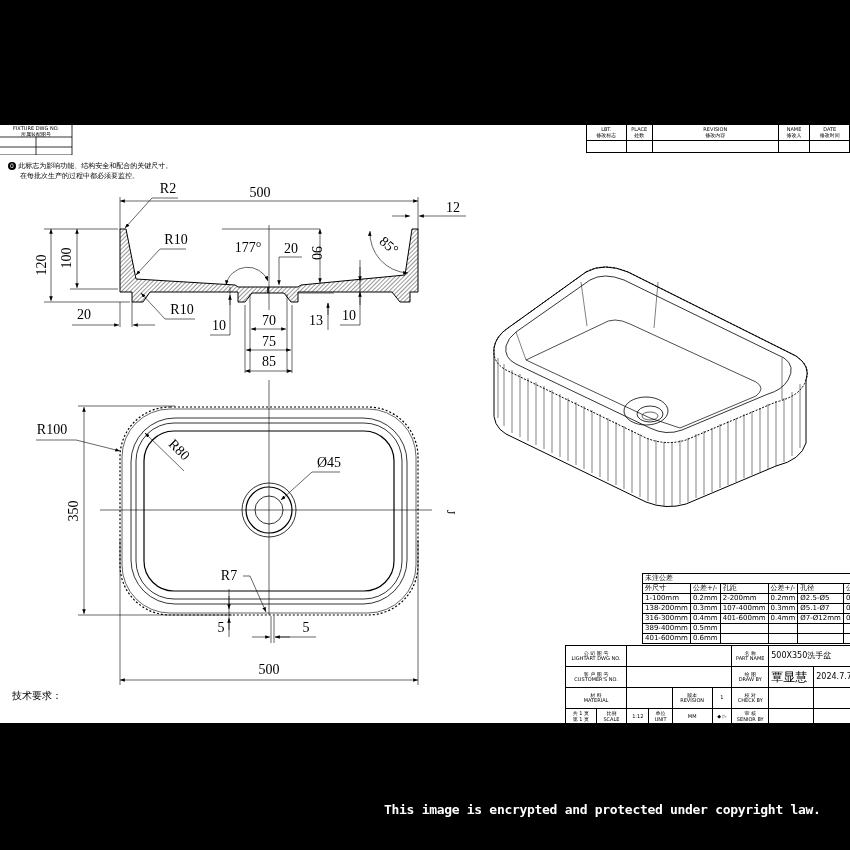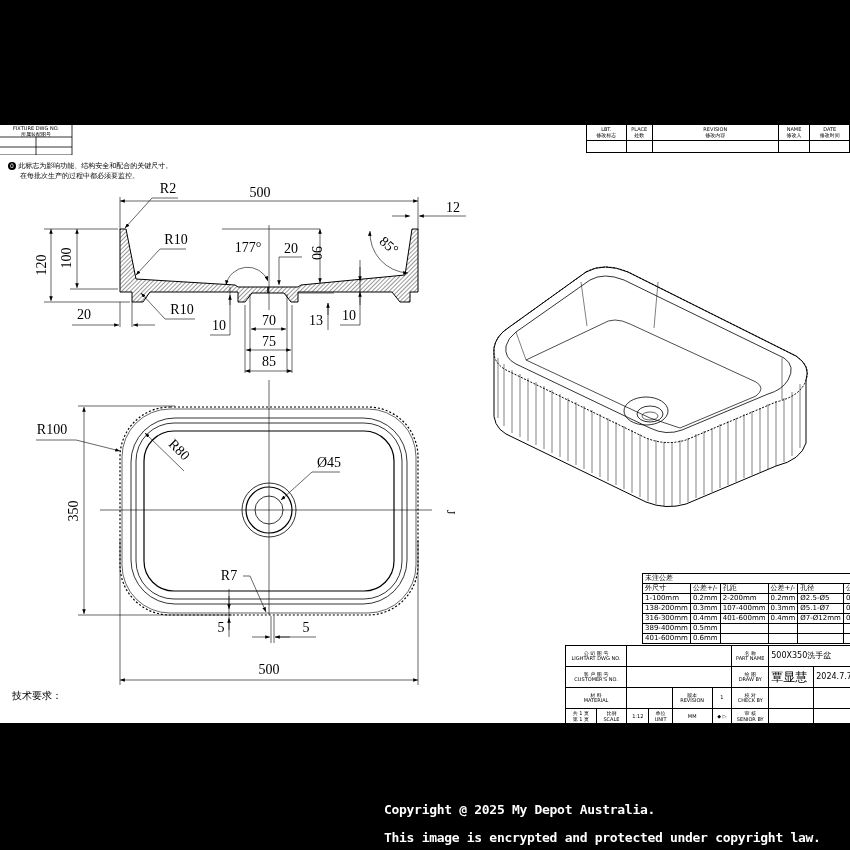--- a/index.html
+++ b/index.html
@@ -349,15 +349,14 @@
       <td class="tiny">◆ ▷</td>
       <td class="tiny"><span>审 核</span><br><span>SENIOR BY</span></td>
       <td></td>
           <td></td>
     </tr>
   </tbody>
     </table>
 </div>
 
 <div id="footer">
-  <div>Copyright @ 2025 My Depot Australia.</div>
   <div>This image is encrypted and protected under copyright law.</div>
 </div>
 
 </body></html>

